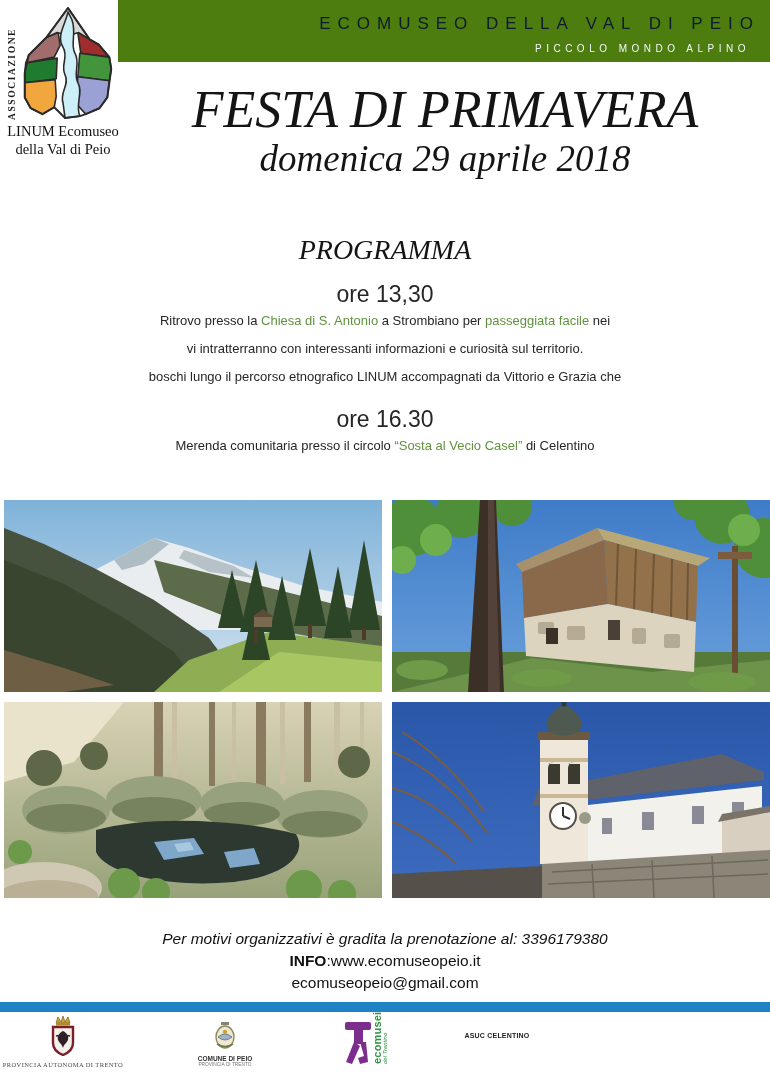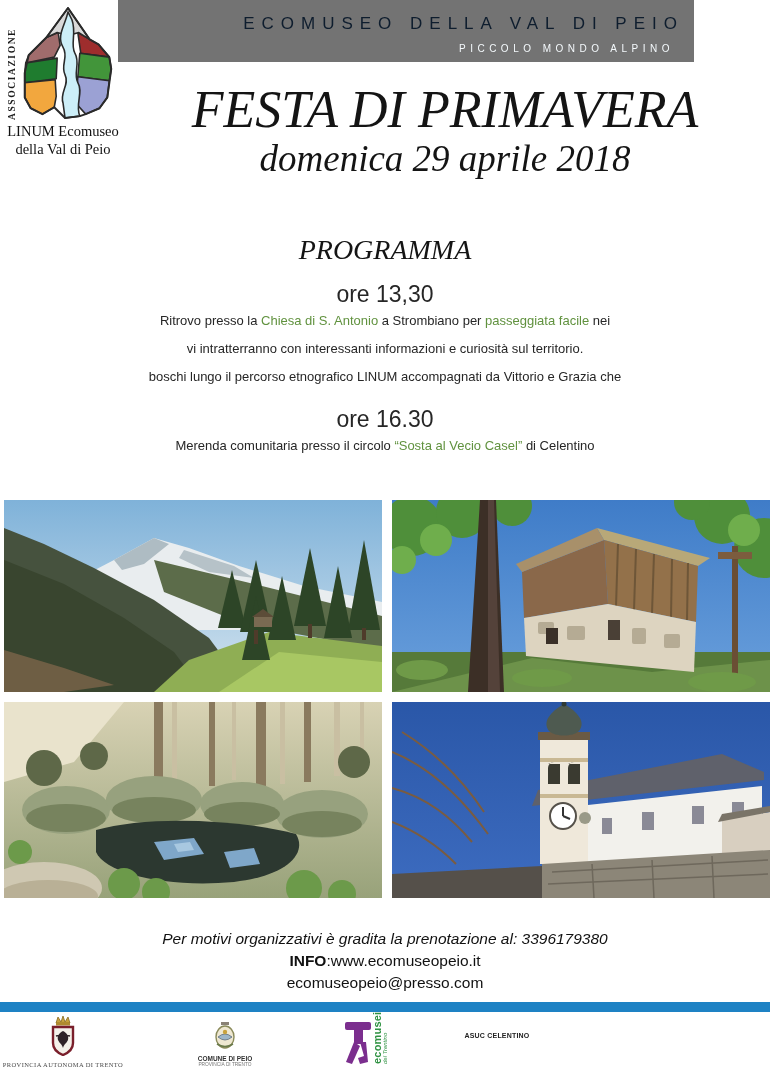--- a/index.html
+++ b/index.html
@@ -20,22 +20,22 @@
   }
   .emblem { position:absolute; left:16px; top:4px; }
   .logo-caption {
     position:absolute; left:0; top:120px; width:118px; text-align:center;
     font-family:"Liberation Serif", serif; font-size:14.5px; color:#111;
     line-height:18px;
   }
 
   
   .header-bar {
-    position:absolute; left:118px; top:0; width:576px; height:62px;
-    background:#737373;
+    position:absolute; left:118px; top:0; width:652px; height:62px;
+    background:#4d7c0f;
   }
   .bar-title {
     position:absolute; right:10px; top:14px; white-space:nowrap;
     font-size:17px; letter-spacing:7px; color:#0e1d2e; font-weight:normal;
   }
   .bar-subtitle {
     position:absolute; right:20px; top:43px; white-space:nowrap;
     font-size:10px; letter-spacing:4.5px; color:#f4f9fc;
   }
 
@@ -349,21 +349,21 @@
           <line x1="320" y1="154" x2="322" y2="196"></line>
         </g>
         <polygon points="0,172 150,164 150,196 0,196" fill="#55504a"></polygon>
       </svg>
     </div>
   </div>
 
   <div class="contact">
     <div class="note">Per motivi organizzativi è gradita la prenotazione al: 3396179380</div>
     <div class="info-line"><b>INFO</b><span>:www.ecomuseopeio.it</span></div>
-    <div class="email">ecomuseopeio@presso.com</div>
+    <div class="email">ecomuseopeio@gmail.com</div>
   </div>
 
   <div class="divider-bar"></div>
 
   <div class="partners">
 
     <div class="partner partner-provincia">
       <svg width="34" height="40" viewBox="0 0 34 40">
         <polygon points="10,7 12,1 15,6 17,0 19,6 22,1 24,7" fill="#c8a23c" stroke="#8a6a20" stroke-width="0.8"></polygon>
         <rect x="10" y="7" width="14" height="2.5" fill="#b08a2e"></rect>

